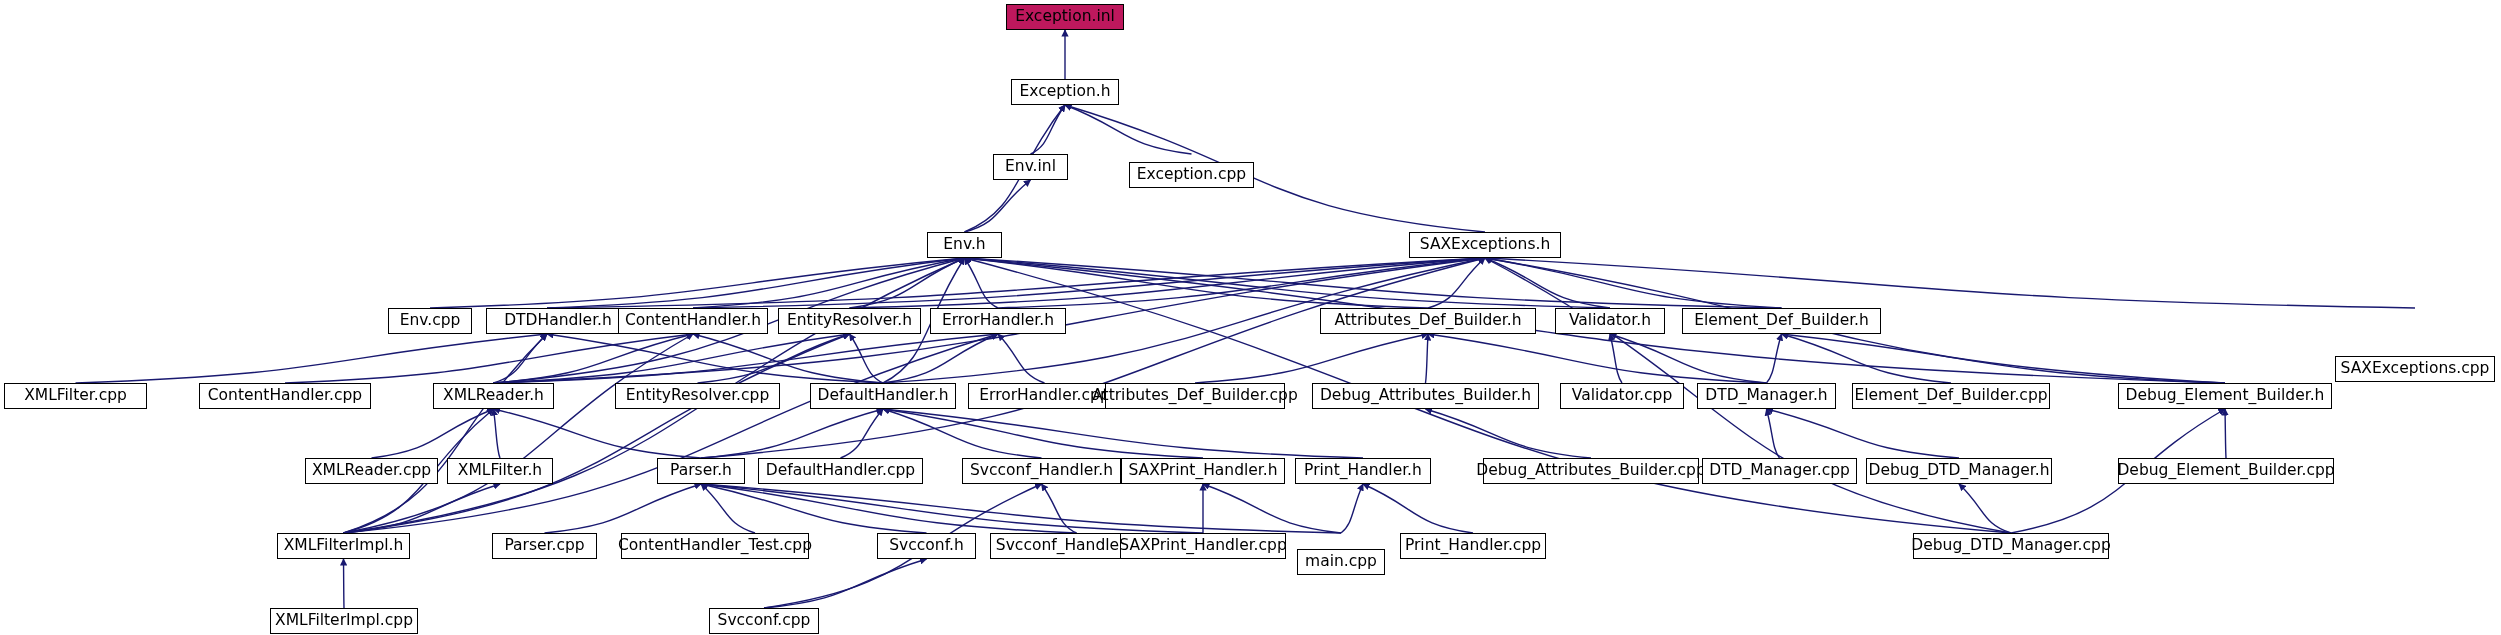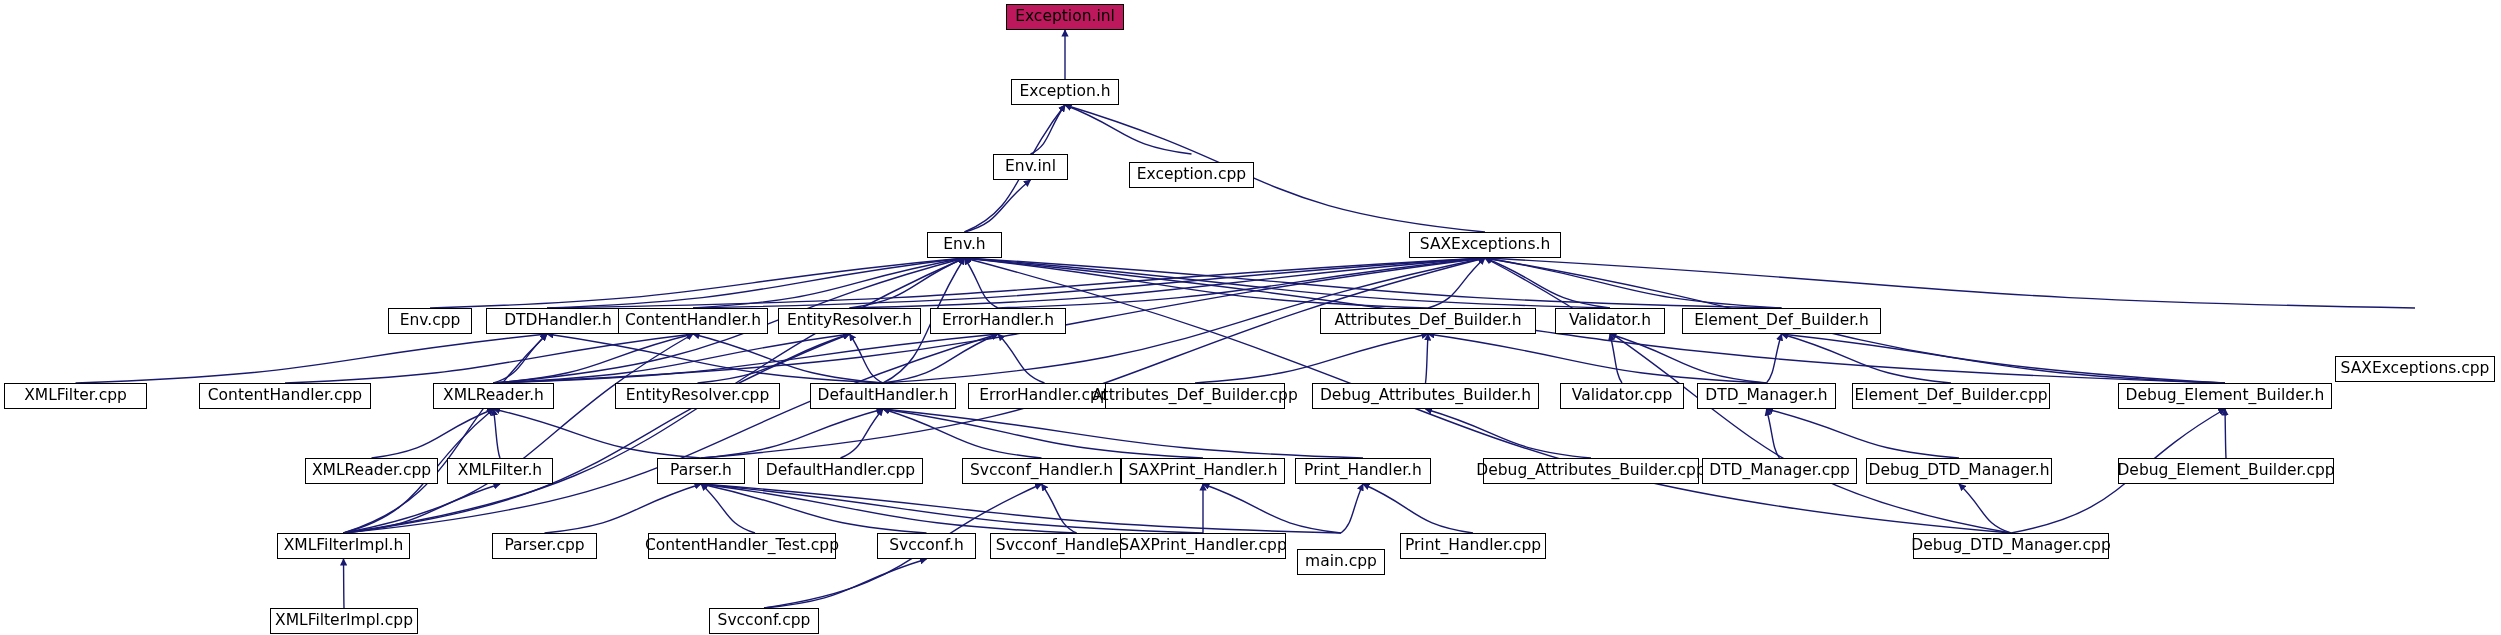--- a/index.html
+++ b/index.html
@@ -164,21 +164,21 @@
       <div class="node" style="left: 758px; top: 458px; width: 165px;">DefaultHandler.cpp</div>
       <div class="node" style="left: 962px; top: 458px; width: 159px;">Svcconf_Handler.h</div>
       <div class="node" style="left: 1121px; top: 458px; width: 164px;">SAXPrint_Handler.h</div>
       <div class="node" style="left: 1295px; top: 458px; width: 136px;">Print_Handler.h</div>
       <div class="node" style="left: 1483px; top: 458px; width: 216px;">Debug_Attributes_Builder.cpp</div>
       <div class="node" style="left: 1702px; top: 458px; width: 155px;">DTD_Manager.cpp</div>
       <div class="node" style="left: 1866px; top: 458px; width: 186px;">Debug_DTD_Manager.h</div>
       <div class="node" style="left: 2118px; top: 458px; width: 216px;">Debug_Element_Builder.cpp</div>
       <div class="node" style="left: 277px; top: 533px; width: 133px;">XMLFilterImpl.h</div>
       <div class="node" style="left: 492px; top: 533px; width: 105px;">Parser.cpp</div>
-      <div class="node" style="left: 648px; top: 533px; width: 188px;">ContentHandler_Test.cpp</div>
+      <div class="node" style="left: 621px; top: 533px; width: 188px;">ContentHandler_Test.cpp</div>
       <div class="node" style="left: 877px; top: 533px; width: 99px;">Svcconf.h</div>
       <div class="node" style="left: 990px; top: 533px; width: 173px;">Svcconf_Handler.cpp</div>
       <div class="node" style="left: 1120px; top: 533px; width: 166px;">SAXPrint_Handler.cpp</div>
       <div class="node" style="left: 1297px; top: 533px; width: 88px; margin-top: 16px;">main.cpp</div>
       <div class="node" style="left: 1400px; top: 533px; width: 146px;">Print_Handler.cpp</div>
       <div class="node" style="left: 1913px; top: 533px; width: 196px;">Debug_DTD_Manager.cpp</div>
       <div class="node" style="left: 270px; top: 608px; width: 148px;">XMLFilterImpl.cpp</div>
       <div class="node" style="left: 709px; top: 608px; width: 110px;">Svcconf.cpp</div>
     </div>
 </div>

